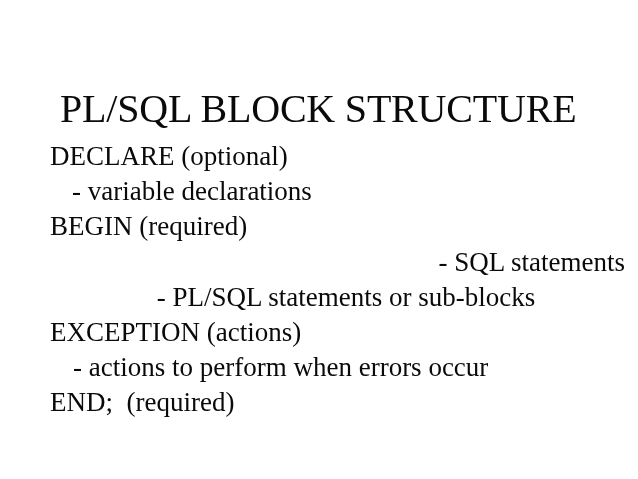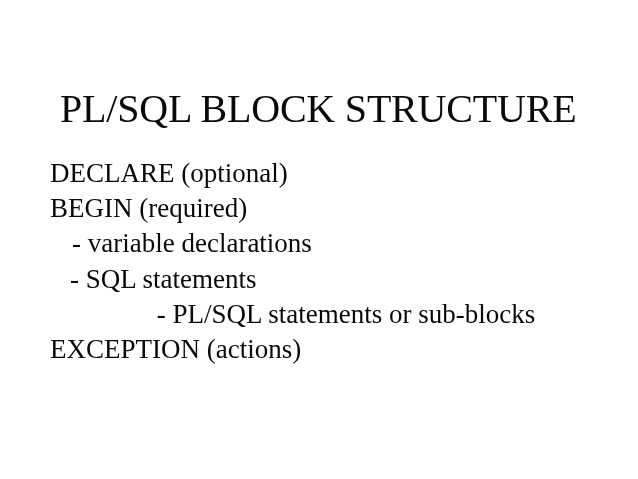--- a/index.html
+++ b/index.html
@@ -30,43 +30,44 @@
     font-weight: normal;
     letter-spacing: -0.2px;
     white-space: nowrap;
     color: #0a0a0a;
   }
   .body-block {
     position: absolute;
     left: 50px;
     top: 139px;
     width: 575px;
-    margin-top: 17px;
   }
   .body-line {
     font-size: 27px;
     line-height: 35.2px;
     font-weight: normal;
     white-space: pre;
     color: #0a0a0a;
   }
   .body-line.indent-a { padding-left: 22px; }
-  .body-line.indent-b { padding-left: 20px; }
+  .body-line.indent-b { padding-left: 20px; text-align: right; }
   .body-line.indent-c { padding-left: 17px; text-align: center; }
   .body-line.indent-d { padding-left: 23px; }
 </style>
 </head>
 <body>
 
 <div class="slide">
 
   <h1 class="slide-title">PL/SQL BLOCK STRUCTURE</h1>
 
   <div class="body-block">
     <div class="body-line">DECLARE (optional)</div>
+    <div class="body-line indent-a">- variable declarations</div>
     <div class="body-line">BEGIN (required)</div>
-    <div class="body-line indent-a">- variable declarations</div>
     <div class="body-line indent-b">- SQL statements</div>
     <div class="body-line indent-c">- PL/SQL statements or sub-blocks</div>
     <div class="body-line">EXCEPTION (actions)</div>
+    <div class="body-line indent-d">- actions to perform when errors occur</div>
+    <div class="body-line">END;  (required)</div>
   </div>
 
 </div>
 
 </body></html>

